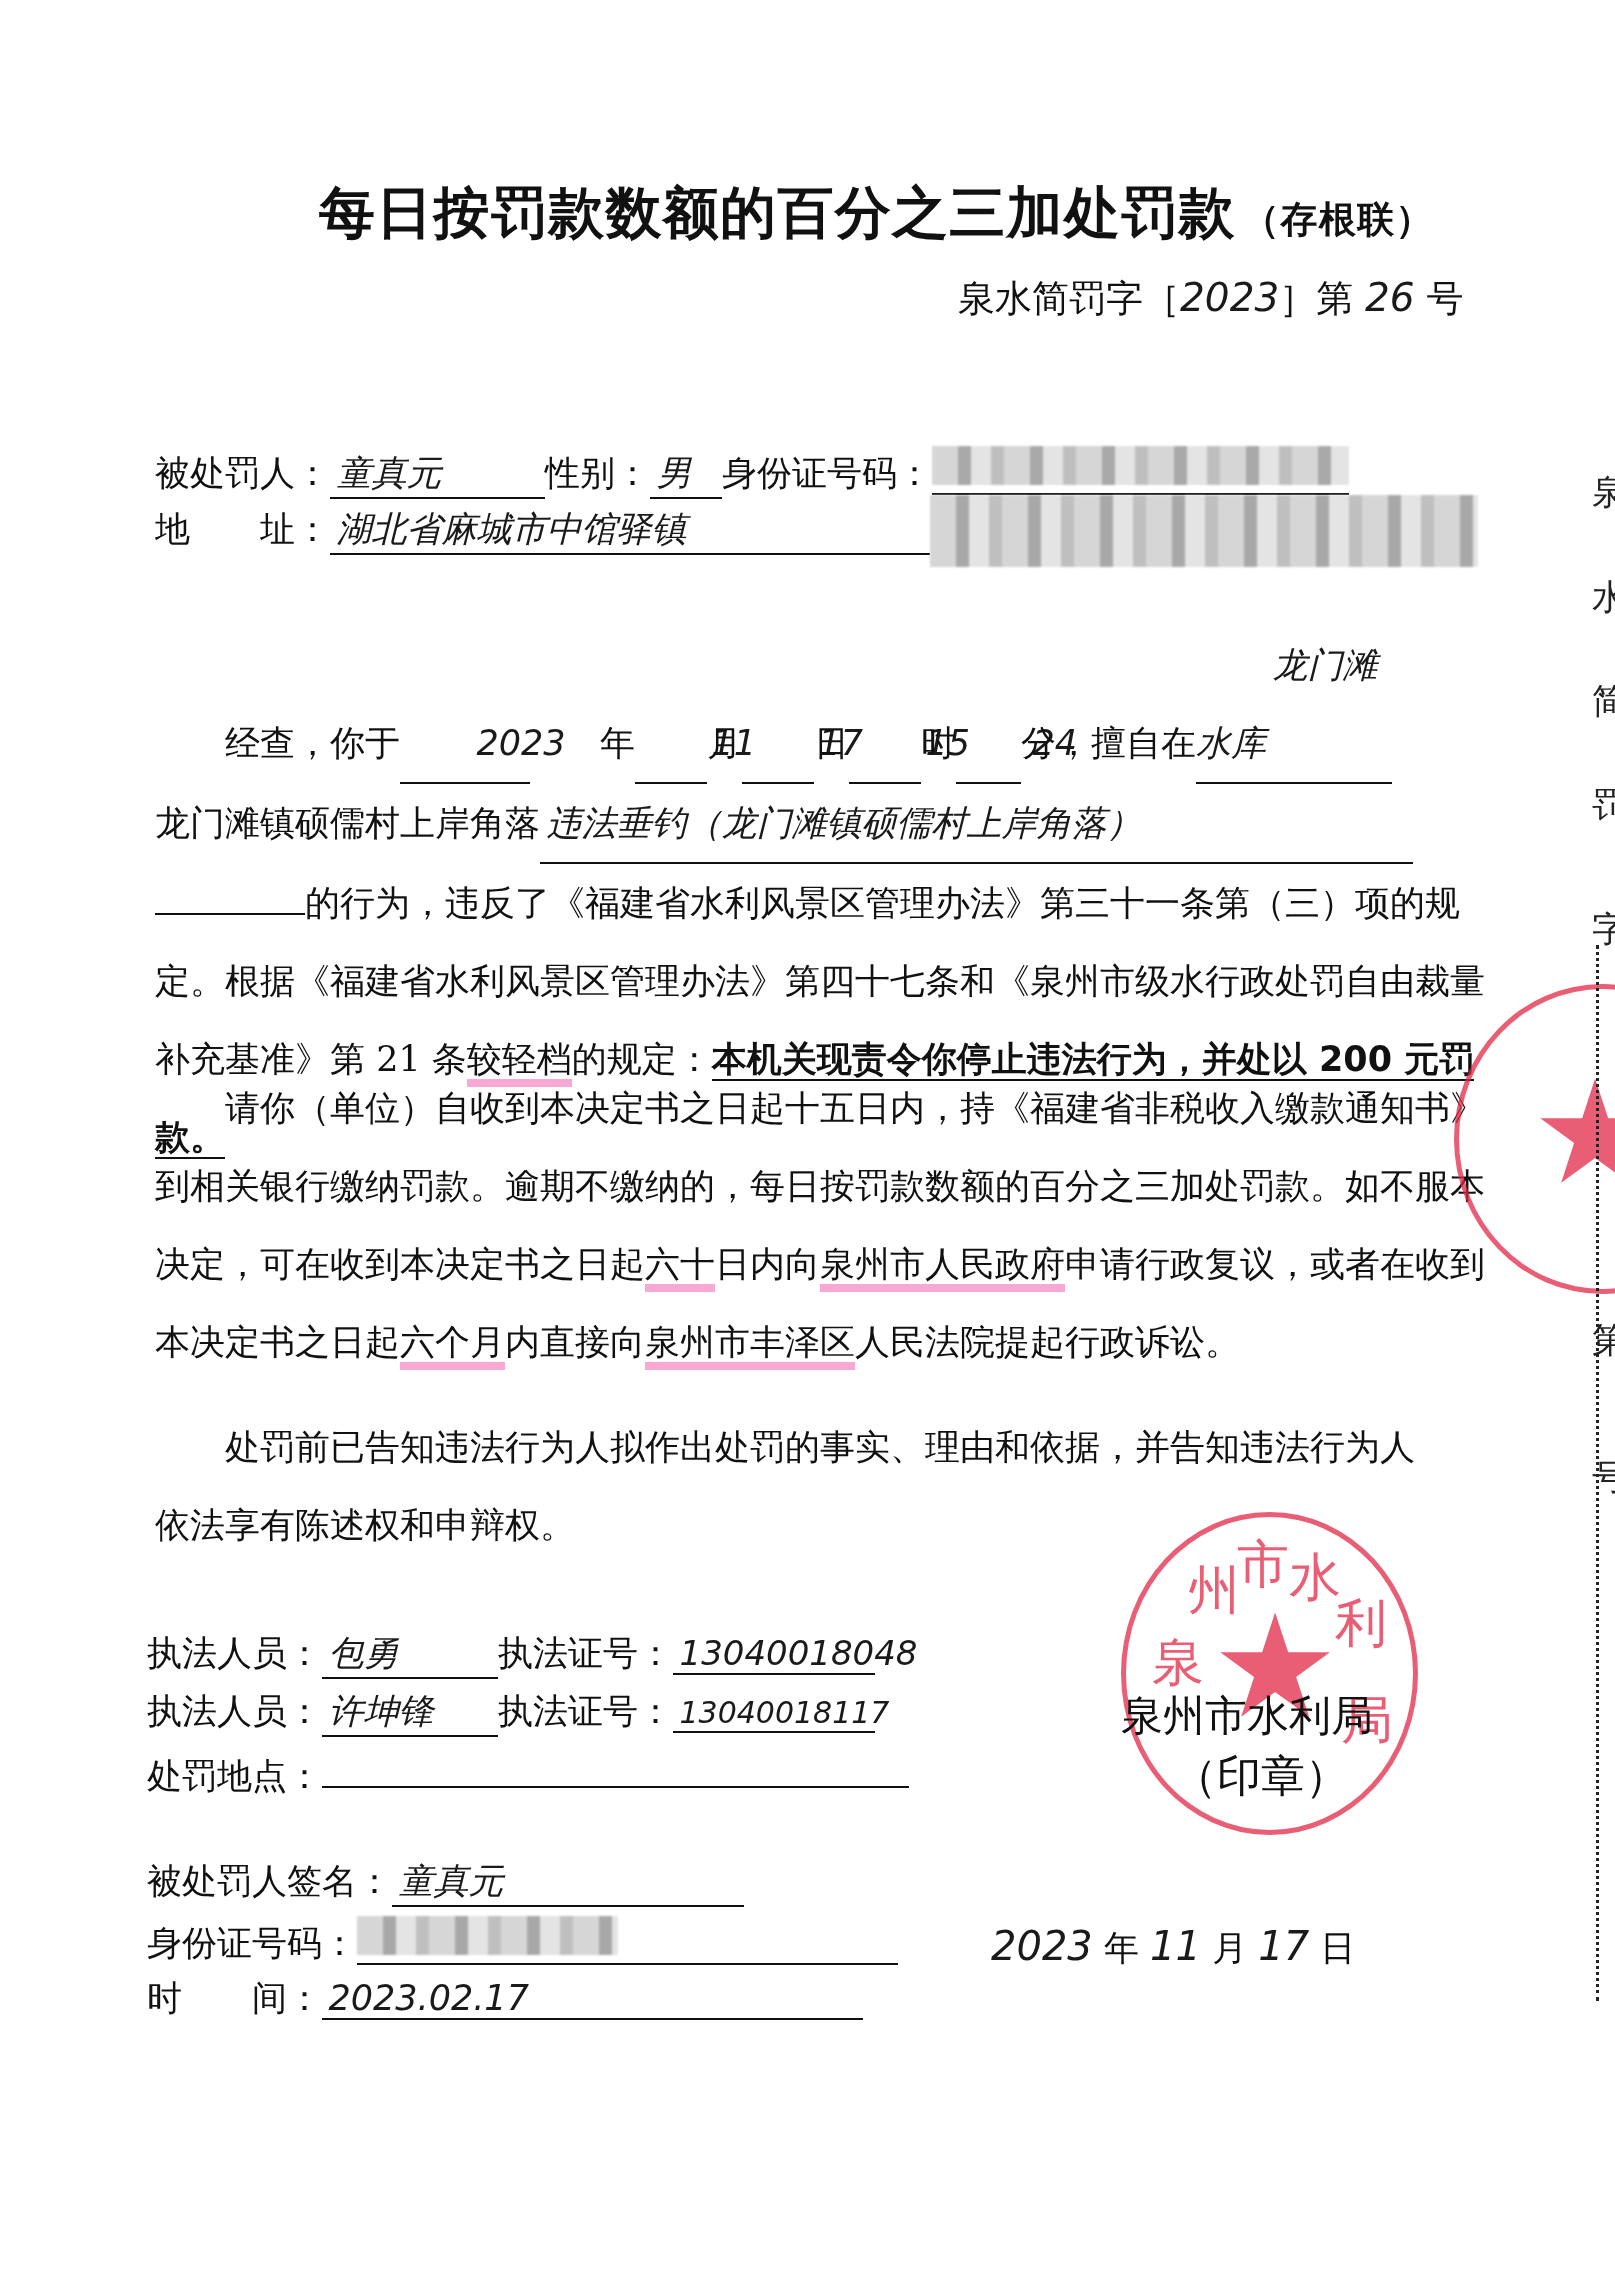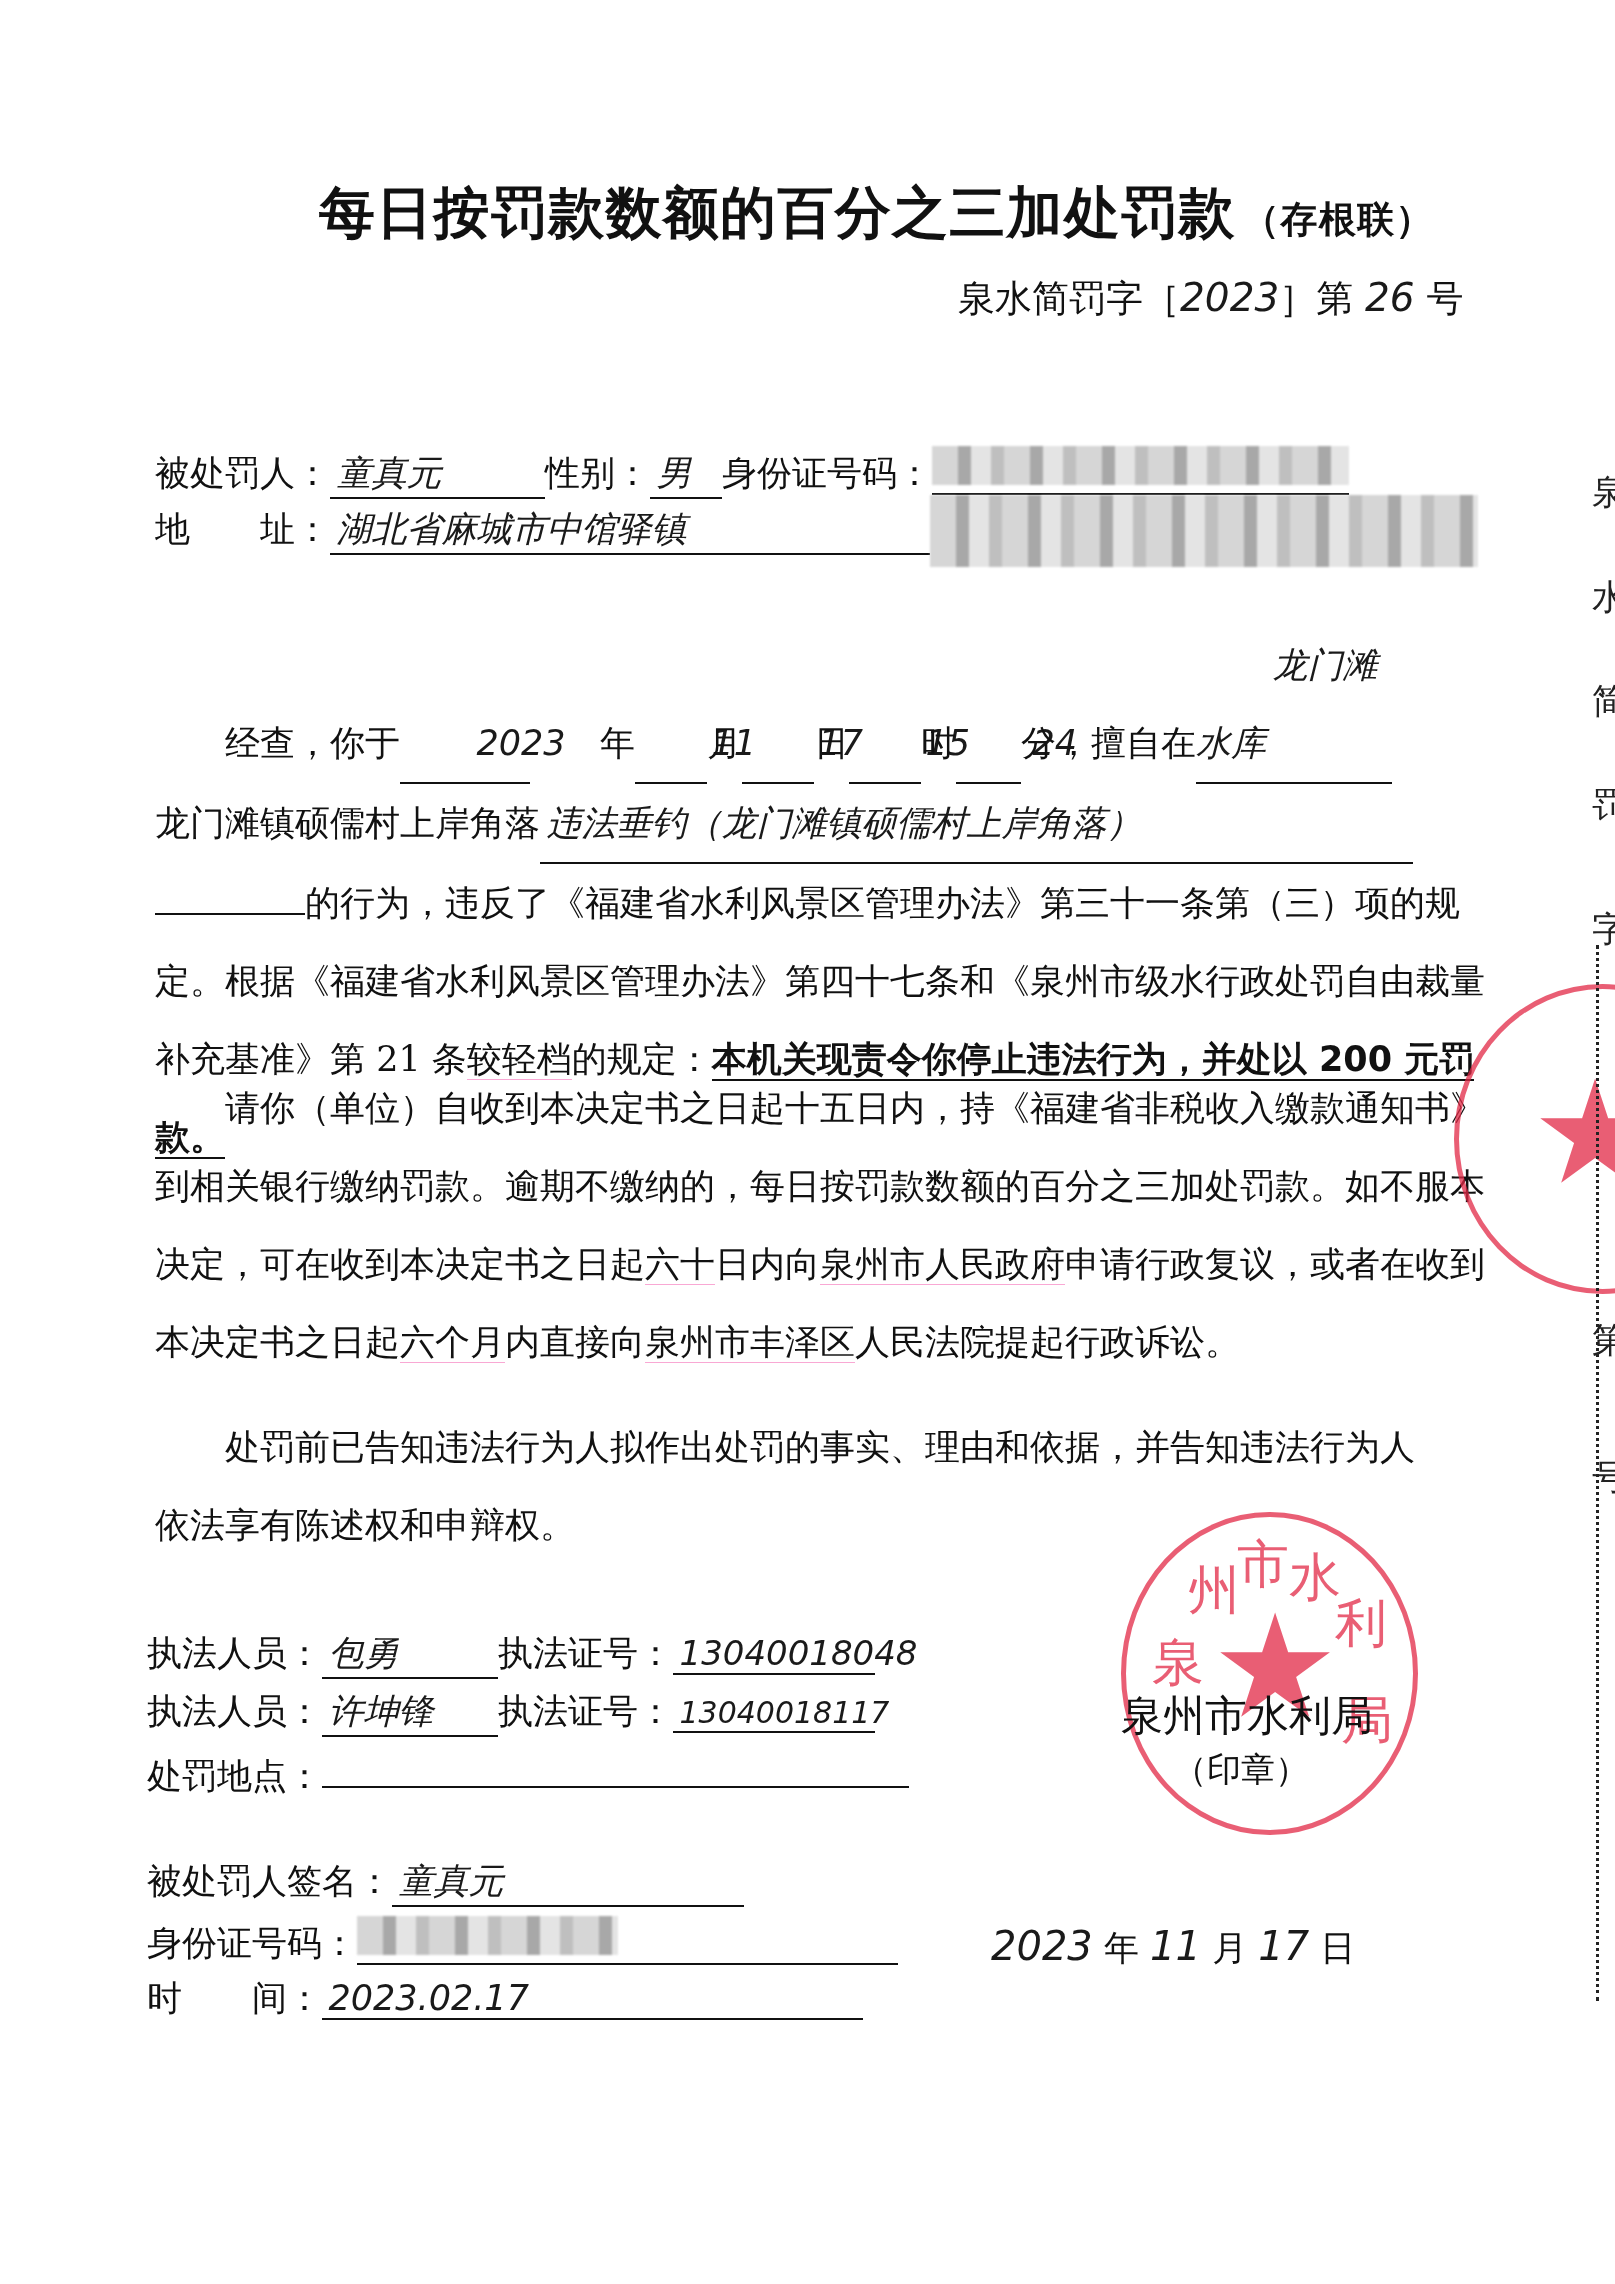--- a/index.html
+++ b/index.html
@@ -22,21 +22,21 @@
   .ul { display: inline-block; border-bottom: 2.6px solid #111; vertical-align: baseline; text-align: left; }
   .ul .hw { font-size: 35px; padding-left: 6.5px; }
   .blur {
     display: inline-block; background: repeating-linear-gradient(90deg,#cfcfcf 0 26px,#9a9a9a 26px 39px,#e0e0e0 39px 59px,#b5b5b5 59px 72px);
     filter: blur(1.3px); opacity: .85;
   }
   .para { font-size: 35px; line-height: 78px; left: 155px; width: 1356px; }
   .para p { margin: 0; }
   .indent { text-indent: 70px; }
   .bold-u { font-weight: bold; border-bottom: 2.6px solid #111; font-family: "DejaVu Sans", sans-serif; }
-  .u { border-bottom: 1px solid #f9a8d4; }
+  .u { border-bottom: 8px solid #f9a8d4; }
   .stamp {
     border: 5.2px solid rgba(225,40,70,.75); border-radius: 50%;
     color: rgba(225,40,70,.75);
   }
   .stamp .star { position: absolute; font-size: 143px; line-height: 1; }
   .stamp .ch { position: absolute; font-size: 52px; font-family: "DejaVu Sans", sans-serif; }
   .edge-ch { font-size: 35px; color: #222; }
   .perf { left: 1596px; top: 945px; width: 0; height: 1056px; border-left: 3.3px dotted #222; }
   .sig-label { font-size: 35px; white-space: nowrap; }
 </style>
@@ -96,21 +96,21 @@
 <div class="abs stamp" style="left:1121px; top:1512px; width:287px; height:313px;">
   <span class="star" style="left:85px; top:78px;">★</span>
   <span class="ch" style="left:26px; top:111px;">泉</span>
   <span class="ch" style="left:62px; top:39px;">州</span>
   <span class="ch" style="left:111px; top:13px;">市</span>
   <span class="ch" style="left:163px; top:26px;">水</span>
   <span class="ch" style="left:209px; top:72px;">利</span>
   <span class="ch" style="left:215px; top:169px;">局</span>
 </div>
 <div class="abs" style="left:1121px; top:1688px; font-size:42px; font-family:'DejaVu Sans',sans-serif;">泉州市水利局</div>
-<div class="abs" style="left:1173px; top:1747px; font-size:34px; font-family:'DejaVu Sans',sans-serif;">（印章）</div>
+<div class="abs" style="left:1173px; top:1747px; font-size:44px; font-family:'DejaVu Sans',sans-serif;">（印章）</div>
 
 <div class="abs stamp" style="left:1454px; top:984px; width:287px; height:300px;">
   <span class="star" style="left:72px; top:72px;">★</span>
 </div>
 
 <div class="abs sig-label" style="left:147px; top:1858px;">
   <span>被处罚人签名：</span><span class="ul" style="width:352px;"><span class="hw">童真元</span></span>
 </div>
 <div class="abs sig-label" style="left:147px; top:1916px;">
   <span>身份证号码：</span><span class="ul" style="width:541px;"><span class="blur" style="width:261px; height:39px;"></span></span>

